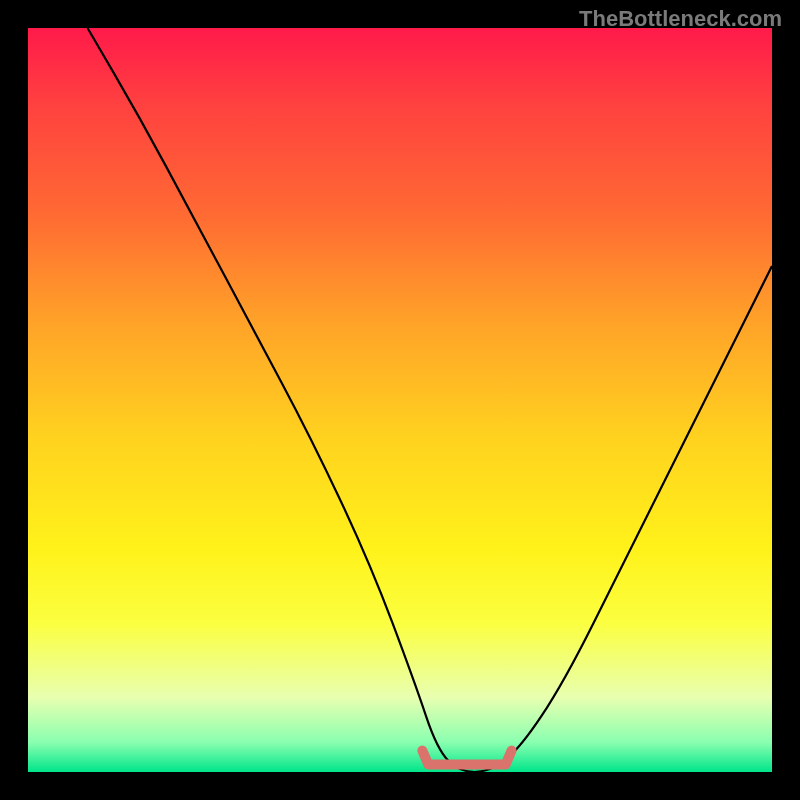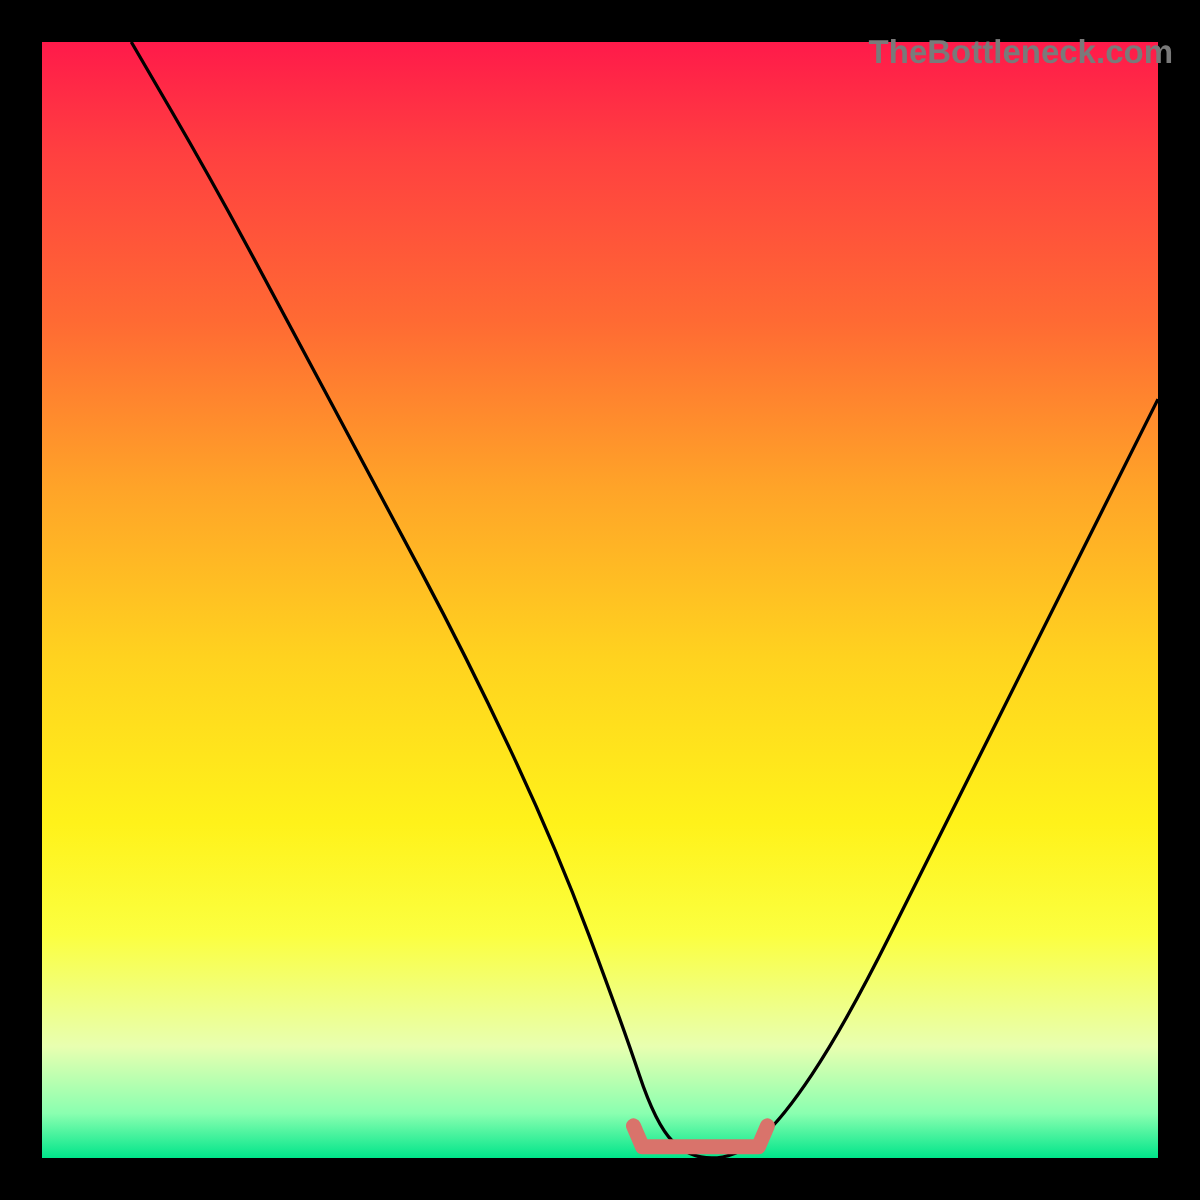--- a/index.html
+++ b/index.html
@@ -12,21 +12,20 @@
     font-family: Arial, sans-serif;
   }
   .watermark {
     position: absolute;
     top: 6px;
     right: 18px;
     color: #7a7a7a;
     font-size: 22px;
     font-weight: bold;
     z-index: 10;
-    margin-top: 16px;
   }
   .plot-area {
     position: absolute;
     left: 28px;
     top: 28px;
     width: 744px;
     height: 744px;
     background: linear-gradient(to bottom,
       #ff1a4a 0%,
       #ff4040 10%,

